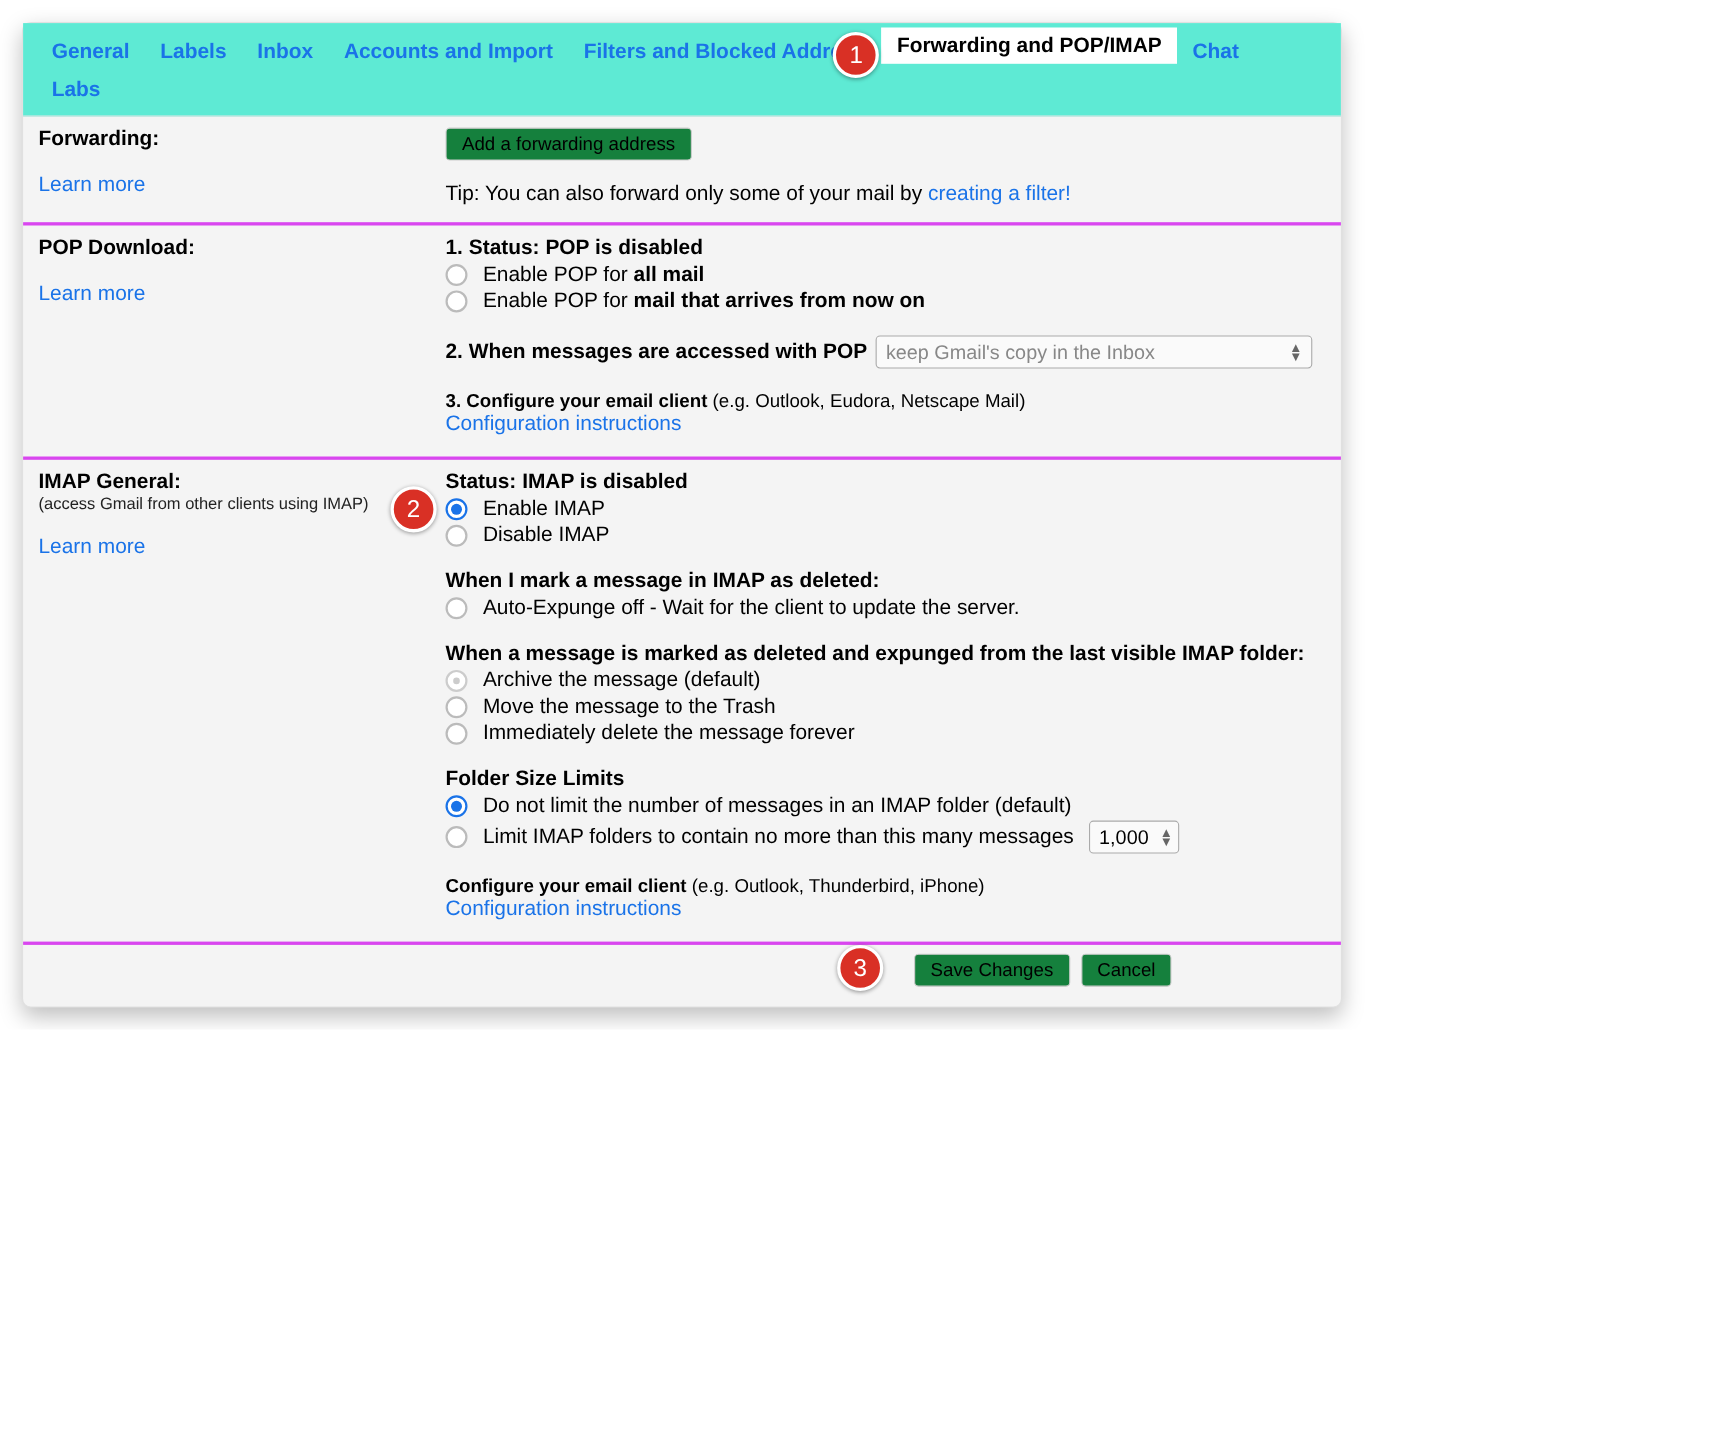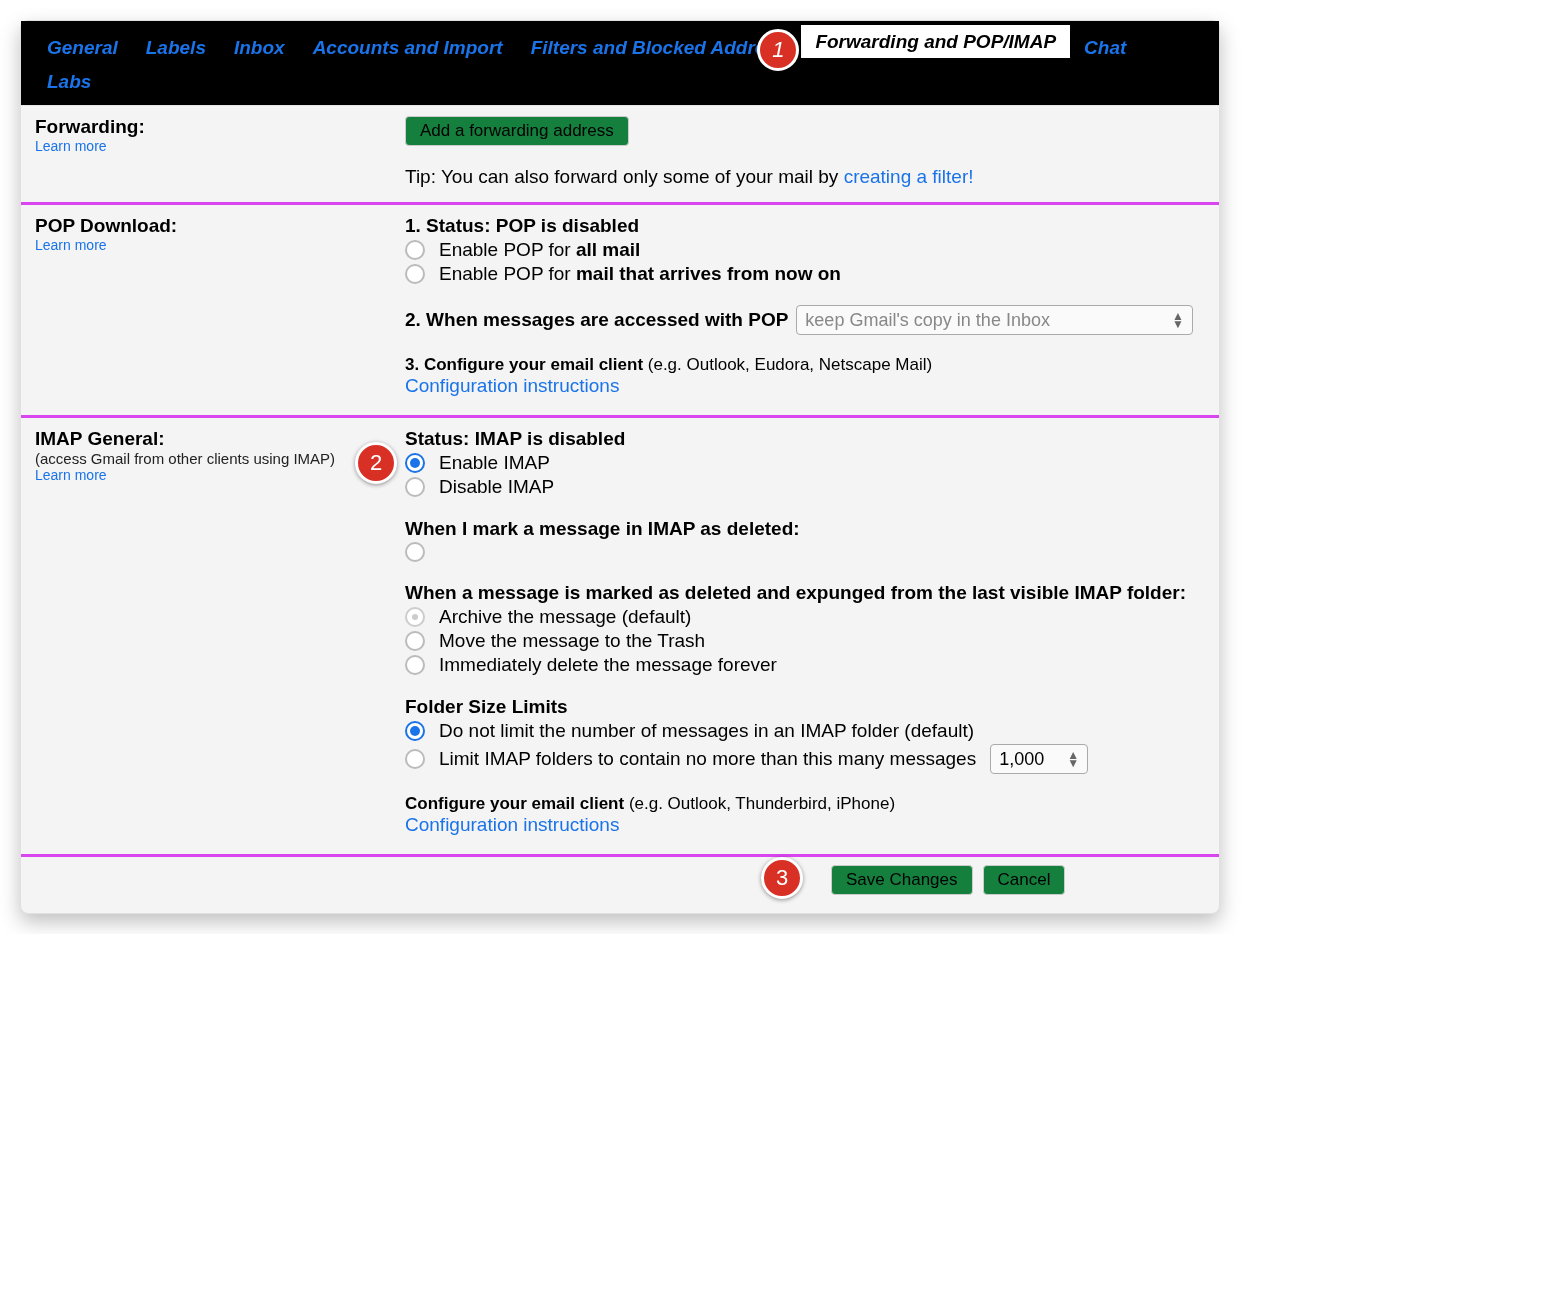--- a/index.html
+++ b/index.html
@@ -18,23 +18,22 @@
     box-shadow: 0 8px 20px rgba(0,0,0,0.25);
     overflow: visible;
     position: relative;
     padding-bottom: 10px;
   }
   .tabs {
     display: flex;
     flex-wrap: wrap;
     padding: 10px 12px 6px 12px;
     gap: 0;
-    background: #000000;
+    background: #5eead4;
     border-bottom: 1px solid #e5e5e5;
-    font-style: italic;
   }
   .tab {
     font-size: 19px;
     font-weight: bold;
     color: #1a73e8;
     padding: 6px 14px;
     cursor: pointer;
     white-space: nowrap;
   }
   .tab.active {
@@ -58,22 +57,23 @@
     font-weight: bold;
     font-size: 19px;
     color: #000;
   }
   .label-sub {
     font-size: 15px;
     color: #222;
   }
   .learn {
     color: #1a73e8;
-    font-size: 14px;
+    font-size: 19px;
     cursor: pointer;
+    margin-top: 20px;
   }
   .btn {
     display: inline-block;
     background: #15803d;
     border: 1px solid #ccc;
     border-radius: 4px;
     padding: 4px 14px;
     font-size: 17px;
     cursor: pointer;
   }
@@ -97,21 +97,21 @@
   .radio.selected { border-color:#1a73e8; }
   .radio.selected::after { content:""; width:10px; height:10px; border-radius:50%; background:#1a73e8; }
   .radio.disabled { border-color:#ccc; }
   .radio.disabled.dot::after{ content:""; width:6px; height:6px; border-radius:50%; background:#ccc; }
   .select {
     display:inline-flex; align-items:center; justify-content:space-between;
     border:1px solid #aaa; border-radius:4px; padding:3px 8px; background:#fafafa;
     color:#888; font-size:18px; cursor:pointer; height:30px;
   }
   .select .arrows { font-size:12px; color:#666; line-height:8px; margin-left:10px;}
-  .num-select { color:#000; width:98px;}
+  .num-select { color:#000; width:82px;}
   .footer-row {
     padding: 8px 14px;
     display:flex;
     justify-content:flex-start;
     gap:10px;
     position:relative;
   }
   .callout {
     position:absolute;
     width:42px; height:42px; border-radius:50%;
@@ -209,20 +209,21 @@
         </div>
         <div class="radio-row">
           <span class="radio"></span>
           <span>Disable IMAP</span>
         </div>
       </div>
       <div class="group">
         <div class="heading">When I mark a message in IMAP as deleted:</div>
         <div class="radio-row">
           <span class="radio"></span>
+          <span>Auto-Expunge off - Wait for the client to update the server.</span>
         </div>
       </div>
       <div class="group">
         <div class="heading">When a message is marked as deleted and expunged from the last visible IMAP folder:</div>
         <div class="radio-row">
           <span class="radio disabled dot"></span>
           <span>Archive the message (default)</span>
         </div>
         <div class="radio-row">
           <span class="radio"></span>

